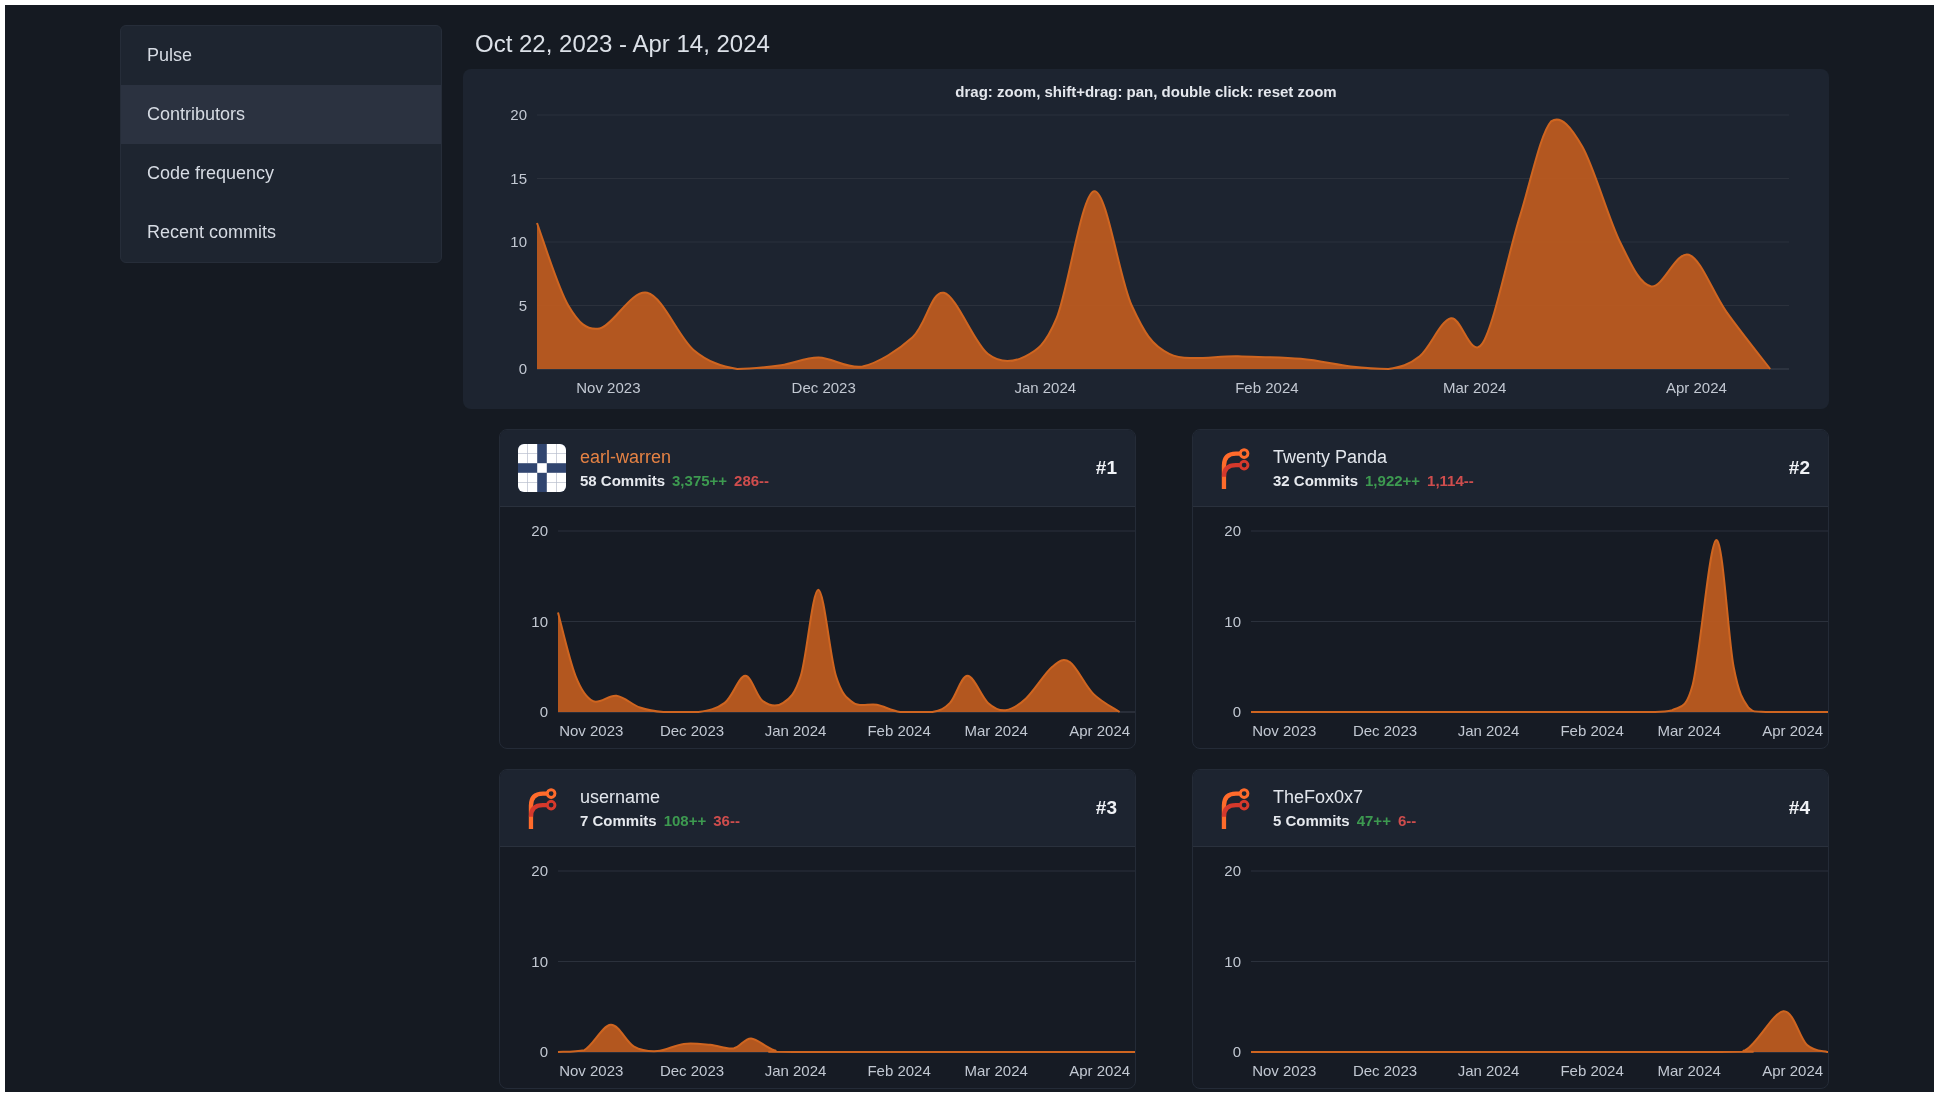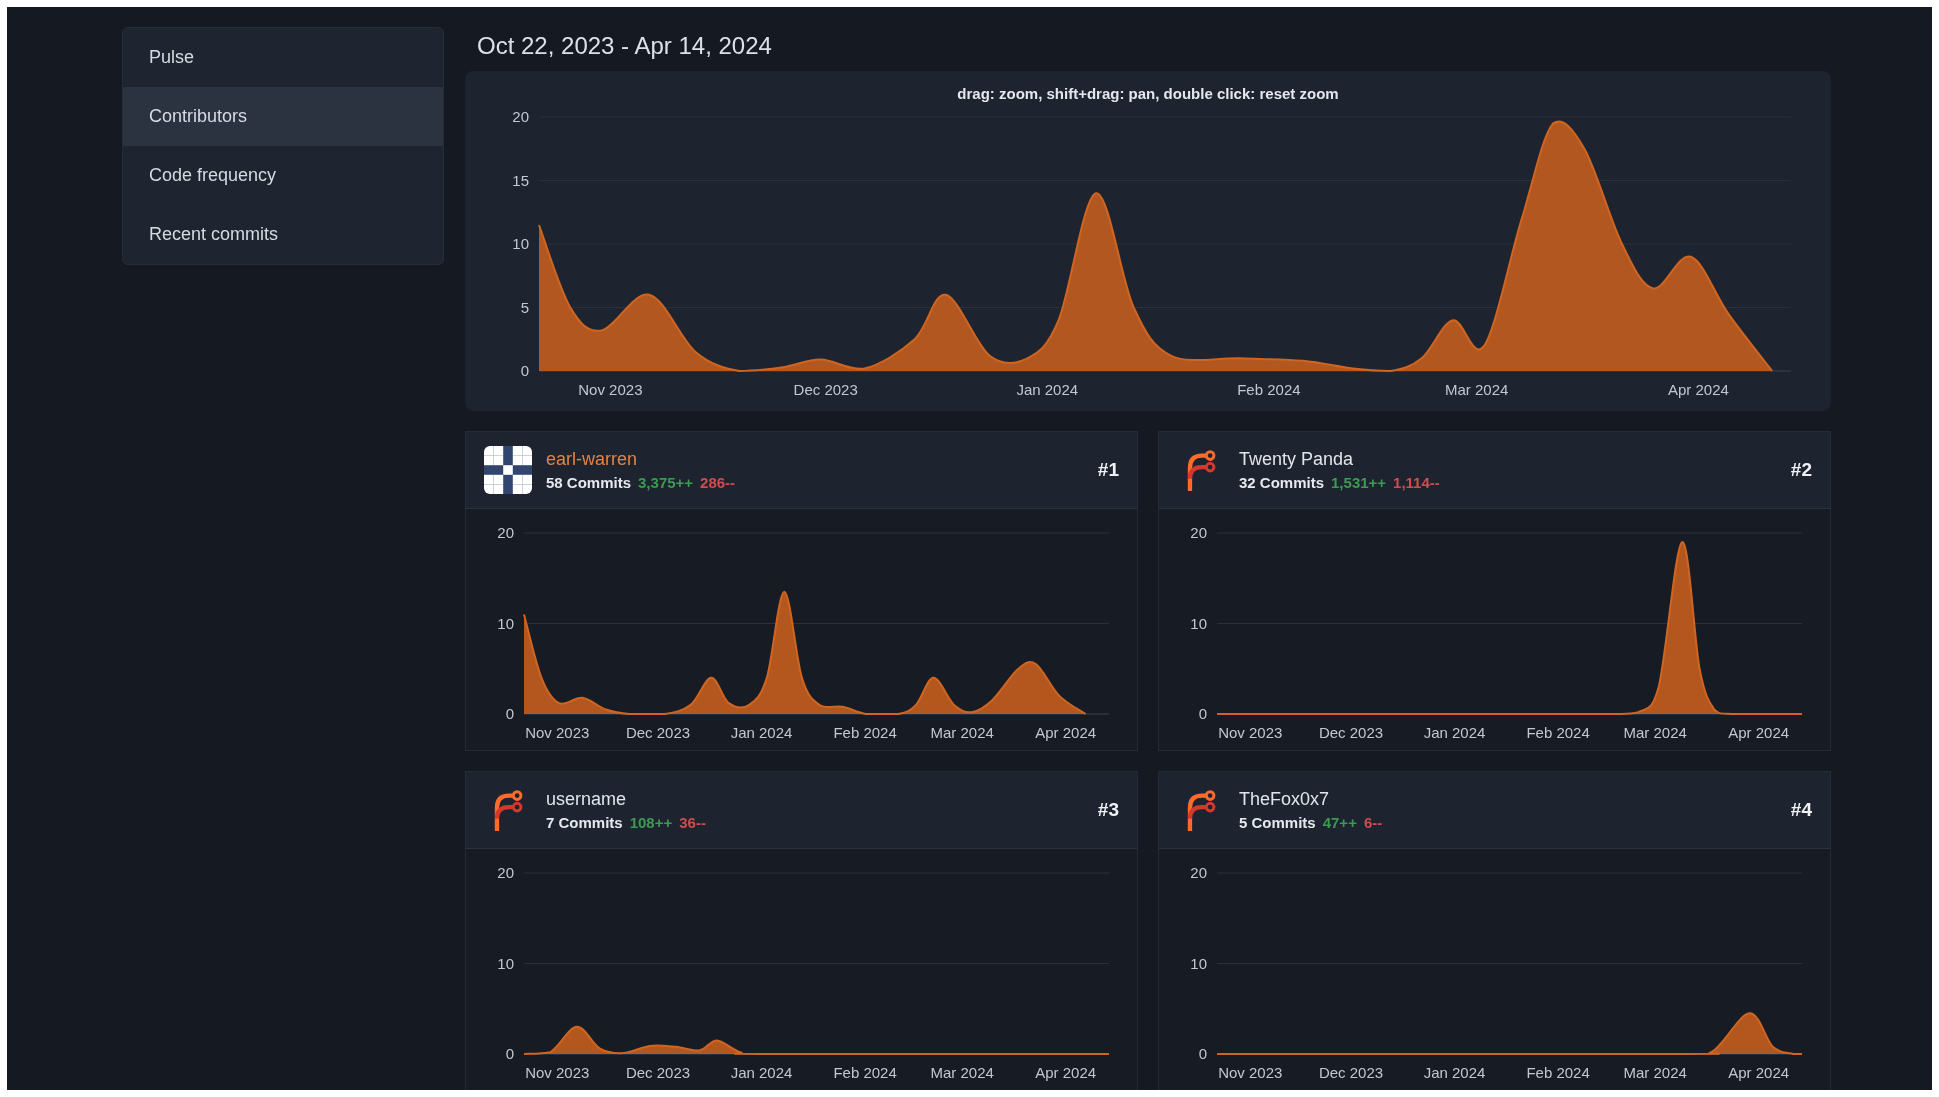--- a/index.html
+++ b/index.html
@@ -1,18 +1,18 @@
 <!DOCTYPE html>
 <html><head>
 <meta charset="utf-8">
 <style>
   html,body{margin:0;padding:0;background:#0e1116;}
   .app{
     position:relative;width:1939px;height:1097px;box-sizing:border-box;
-    background:#151a22;overflow:hidden;border:7px solid #ffffff;
+    background:#151a22;overflow:hidden;border:5px solid #ffffff;
     font-family:"Liberation Sans",sans-serif;color:#d7dce4;
   }
   
   .sidebar{position:absolute;left:115px;top:20px;width:320px;background:#1e2530;
     border-radius:6px;overflow:hidden;border:1px solid #262d39;}
   .sidebar-item{padding:0 26px;height:59px;line-height:59px;font-size:18px;color:#d6dbe3;cursor:pointer;}
   .sidebar-item.active{background:#2b3240;}
   
   .content{position:absolute;left:458px;top:0;width:1366px;}
   .content-header{display:flex;justify-content:space-between;align-items:center;margin-top:14px;height:50px;}
@@ -28,21 +28,21 @@
   svg.chart-main{width:1318px;height:300px;}
   svg.chart-card{width:645px;height:225px;}
   .chart text{font-family:"Liberation Sans",sans-serif;}
   .chart .grid{stroke:#2b313c;stroke-width:1;}
   .chart .grid.axis{stroke:#3c434f;}
   .chart .ylab{fill:#c2c8d2;font-size:15px;text-anchor:end;}
   .chart .xlab{fill:#c2c8d2;font-size:15px;text-anchor:middle;}
   .chart .line{fill:none;stroke-width:2;}
   
   .cards{display:grid;grid-template-columns:1fr 1fr;gap:20px;margin-top:20px;}
-  .card{background:#161b24;border-radius:0;overflow:hidden;border:1px solid #242b37;}
+  .card{background:#161b24;border-radius:8px;overflow:hidden;border:1px solid #242b37;margin-left:36px;}
   .card-header{display:flex;align-items:center;gap:14px;background:#1d2430;
     padding:14px 18px;border-bottom:1px solid #2a313d;}
   .avatar{width:48px;height:48px;border-radius:6px;overflow:hidden;flex:0 0 48px;}
   .avatar svg{width:100%;height:100%;display:block;}
   .card-title{flex:1;min-width:0;}
   .name{font-size:18px;color:#e2e6ec;}
   .name.link{color:#e58244;cursor:pointer;}
   .stats{font-size:15px;font-weight:700;color:#e6e9ee;margin-top:4px;}
   .stats .additions{color:#3d9a50;margin-left:7px;}
   .stats .deletions{color:#cf4d4d;margin-left:7px;}
@@ -151,21 +151,21 @@
               <svg viewBox="0 0 100 100">
      <path d="M27 94 V45 Q27 20 52 20 H60" fill="none" stroke="#ff6b2b" stroke-width="9"></path>
      <path d="M27 68 Q27 44 52 44 H60" fill="none" stroke="#d6392c" stroke-width="9"></path>
      <circle cx="69" cy="20" r="8" fill="none" stroke="#ff6b2b" stroke-width="6"></circle>
      <circle cx="69" cy="44" r="8" fill="none" stroke="#d6392c" stroke-width="6"></circle>
    </svg>
             </div>
           <div class="card-title">
             <div class="name">Twenty Panda</div>
             <div class="stats">
-              <span>32 Commits</span><span class="additions">1,531++</span><span class="deletions">1,114--</span>
+              <span>32 Commits</span><span class="additions">1,922++</span><span class="deletions">1,114--</span>
             </div>
           </div>
           <div class="rank">#2</div>
         </div>
         <div class="card-body">
           <svg class="chart chart-card" viewBox="0 0 645 225">
               <line class="grid axis" x1="46" y1="193" x2="631" y2="193"></line>
               <text class="ylab" x="36" y="198">0</text>
               <line class="grid" x1="46" y1="102.5" x2="631" y2="102.5"></line>
               <text class="ylab" x="36" y="107.5">10</text>

